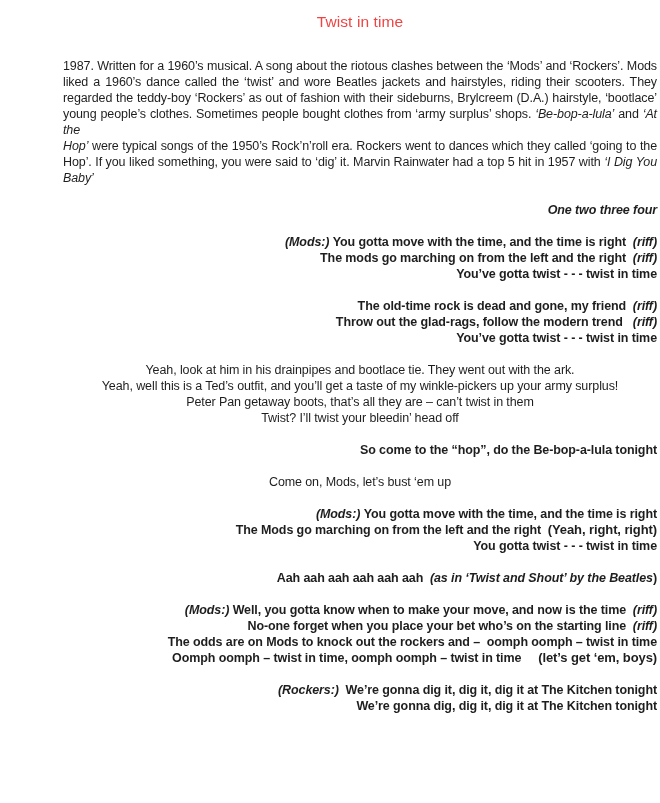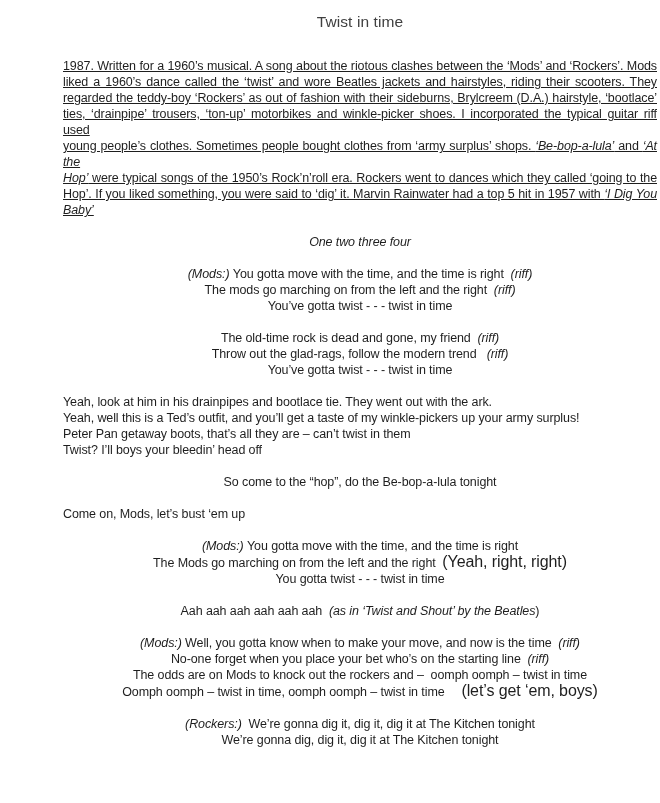--- a/index.html
+++ b/index.html
@@ -8,39 +8,38 @@
     font-family:"Liberation Sans",sans-serif;color:#1e1e1e;
   }
   .page{padding:12px 0 0 63px;}
   .content{width:594px;}
   .title{
     margin:0;font-size:15.5px;font-weight:400;line-height:20px;
     text-align:center;letter-spacing:0.1px;
   }
   .line{font-size:12.5px;line-height:16px;letter-spacing:-0.1px;white-space:normal;}
   .intro{margin-top:26px;}
-  .intro .line{text-align:justify;text-align-last:justify;text-decoration:underline;}
+  .intro .line{text-align:justify;text-align-last:justify;}
   .intro .line.last{text-align-last:auto;}
   .block{margin-top:16px;}
-  .align-center{text-align:center;}
-  .align-left{text-align:left;}
+  .align-center{text-align:right;font-weight:bold;}
+  .align-left{text-align:center;}
   .it{font-style:italic;}
-  .sm{font-size:16px;}
+  .sm{font-size:13px;}
 </style>
 </head>
 <body>
 
 <div class="page">
   <div class="content">
-    <h1 class="title" style="color: #404040;">Twist in time</h1>
+    <h1 class="title" style="color: #ef4444;">Twist in time</h1>
     <div class="intro" id="intro">
         <div class="line"><span>1987. Written for a 1960’s musical. A song about the riotous clashes between the ‘Mods’ and ‘Rockers’. Mods</span></div>
         <div class="line"><span>liked a 1960’s dance called the ‘twist’ and wore Beatles jackets and hairstyles, riding their scooters. They</span></div>
         <div class="line"><span>regarded the teddy-boy ‘Rockers’ as out of fashion with their sideburns, Brylcreem (D.A.) hairstyle, ‘bootlace’</span></div>
-        <div class="line"><span>ties, ‘drainpipe’ trousers, ‘ton-up’ motorbikes and winkle-picker shoes. I incorporated the typical guitar riff used</span></div>
         <div class="line"><span>young people’s clothes. Sometimes people bought clothes from ‘army surplus’ shops. </span><span class="it">‘Be-bop-a-lula’</span><span> and </span><span class="it">‘At the</span></div>
         <div class="line"><span class="it">Hop’</span><span> were typical songs of the 1950’s Rock’n’roll era. Rockers went to dances which they called ‘going to the</span></div>
         <div class="line"><span>Hop’. If you liked something, you were said to ‘dig’ it. Marvin Rainwater had a top 5 hit in 1957 with </span><span class="it">‘I Dig You</span></div>
         <div class="line last"><span class="it">Baby’</span></div>
       </div>
     <div class="lyrics" id="lyrics">
         <div class="block align-center">
           <div class="line"><span class="it">One two three four</span></div>
         </div>
         <div class="block align-center">
@@ -50,21 +49,21 @@
         </div>
         <div class="block align-center">
           <div class="line"><span>The old-time rock is dead and gone, my friend&nbsp; </span><span class="it">(riff)</span></div>
           <div class="line"><span>Throw out the glad-rags, follow the modern trend&nbsp;&nbsp; </span><span class="it">(riff)</span></div>
           <div class="line"><span>You’ve gotta twist - - - twist in time</span></div>
         </div>
         <div class="block align-left">
           <div class="line"><span>Yeah, look at him in his drainpipes and bootlace tie. They went out with the ark.</span></div>
           <div class="line"><span>Yeah, well this is a Ted’s outfit, and you’ll get a taste of my winkle-pickers up your army surplus!</span></div>
           <div class="line"><span>Peter Pan getaway boots, that’s all they are – can’t twist in them</span></div>
-          <div class="line"><span>Twist? I’ll boys your bleedin’ head off</span></div>
+          <div class="line"><span>Twist? I’ll twist your bleedin’ head off</span></div>
         </div>
         <div class="block align-center">
           <div class="line"><span>So come to the “hop”, do the Be-bop-a-lula tonight</span></div>
         </div>
         <div class="block align-left">
           <div class="line"><span>Come on, Mods, let’s bust ‘em up</span></div>
         </div>
         <div class="block align-center">
           <div class="line"><span class="it">(Mods:) </span><span>You gotta move with the time, and the time is right</span></div>
           <div class="line"><span>The Mods go marching on from the left and the right&nbsp; </span><span class="sm">(Yeah, right, right)</span></div>

